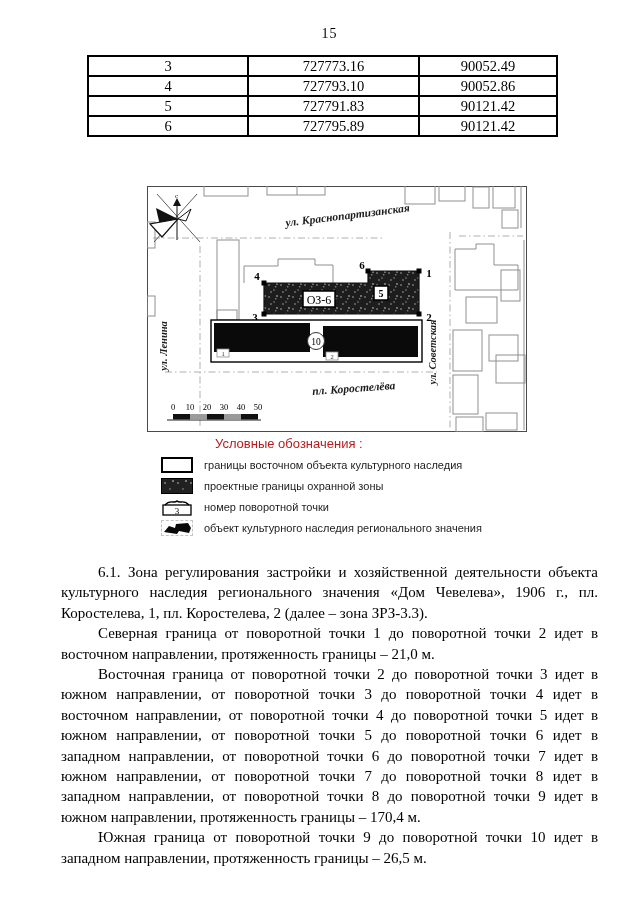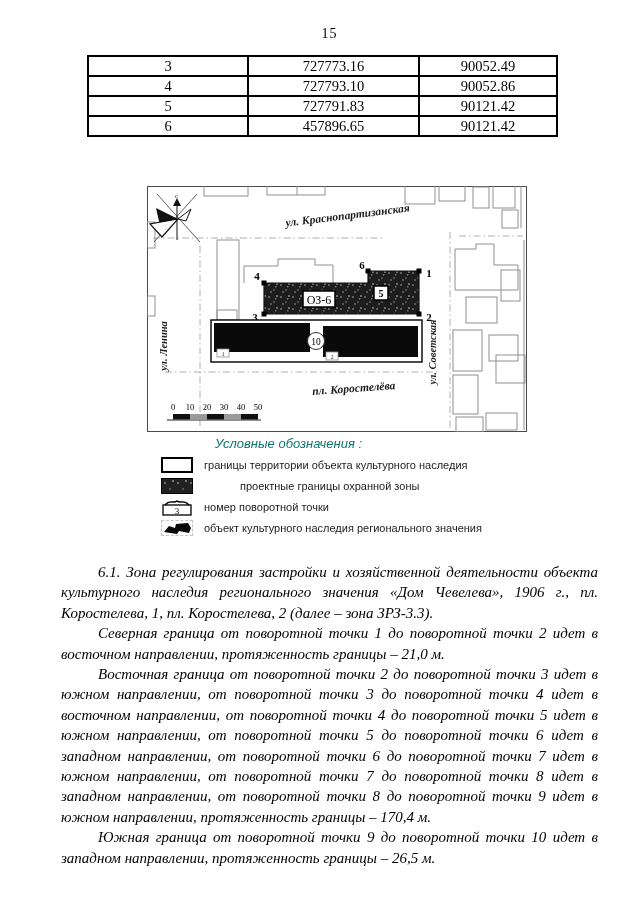--- a/index.html
+++ b/index.html
@@ -6,33 +6,33 @@
   .page{position:relative;width:640px;height:905px;background:#ffffff;overflow:hidden;
         font-family:"Liberation Serif", serif;color:#000;}
   .pagenum{position:absolute;left:61px;top:26px;width:537px;text-align:center;
            font-size:14px;letter-spacing:1px;}
   table.coords{position:absolute;left:87px;top:55px;border-collapse:collapse;table-layout:fixed;}
   table.coords td{border:2px solid #000;height:18px;padding:0;text-align:center;
                   font-size:14.5px;line-height:18px;}
   .figtitle{position:absolute;left:61px;top:143px;width:537px;text-align:center;font-size:15px;}
   .mapwrap{position:absolute;left:147px;top:186px;width:380px;height:246px;}
   .legend-title{position:absolute;left:215px;top:436px;font-family:"Liberation Sans",sans-serif;
-                font-size:13px;color:#0f766e;font-style:italic;}
+                font-size:13px;color:#b91c1c;}
   .legend-row{position:absolute;left:161px;height:17px;display:flex;align-items:center;}
   .legend-icon{width:32px;height:16px;box-sizing:border-box;flex:0 0 32px;}
   .legend-icon.box1{background:#fff;border:2px solid #000;}
   .legend-icon.box2{border:1.5px solid #000;background-color:#212121;
       background-image:radial-gradient(circle at 3px 4px,#6a6a6a 1.2px,transparent 1.3px),
                        radial-gradient(circle at 8px 10px,#565656 1.2px,transparent 1.3px),
                        radial-gradient(circle at 11px 2px,#7a7a7a 1px,transparent 1.1px);
       background-size:13px 13px;}
   .legend-label{margin-left:11px;font-family:"Liberation Sans",sans-serif;font-size:11px;
                 color:#1c1c1c;white-space:nowrap;}
   .bodytext{position:absolute;left:61px;top:562px;width:537px;font-size:15px;
-            line-height:20.4px;text-align:justify;font-style:italic;}
+            line-height:20.4px;text-align:justify;}
   .bodytext p{margin:0;text-indent:37px;}
   svg text{font-family:"Liberation Serif",serif;}
 </style>
 </head>
 <body>
 
 <div class="page">
 
   <div class="pagenum">15</div>
 
@@ -53,21 +53,21 @@
       <td>727793.10</td>
       <td>90052.86</td>
     </tr>
     <tr>
       <td>5</td>
       <td>727791.83</td>
       <td>90121.42</td>
     </tr>
     <tr>
       <td>6</td>
-      <td>457896.65</td>
+      <td>727795.89</td>
       <td>90121.42</td>
     </tr>
   </tbody>
     </table>
 
 
   <div class="mapwrap">
     <svg width="380" height="246" viewBox="0 0 380 246">
       <defs>
         <pattern id="speck" width="12" height="12" patternUnits="userSpaceOnUse">
@@ -179,24 +179,24 @@
         <text x="94" y="224" font-size="8.5" text-anchor="middle">40</text>
         <text x="111" y="224" font-size="8.5" text-anchor="middle">50</text>
       </g>
     </svg>
   </div>
 
   <div class="legend-title">Условные обозначения :</div>
 
   <div class="legend-row" style="top:456px;">
     <div class="legend-icon box1"></div>
-    <div class="legend-label">границы территории объекта культурного наследия</div>
-  </div>
-
-  <div class="legend-row" style="top:477px;gap:36px;">
+    <div class="legend-label">границы восточном объекта культурного наследия</div>
+  </div>
+
+  <div class="legend-row" style="top:477px;">
     <div class="legend-icon box2"></div>
     <div class="legend-label">проектные границы охранной зоны</div>
   </div>
 
   <div class="legend-row" style="top:498px;">
     <div class="legend-icon">
       <svg width="32" height="17" viewBox="0 0 32 17">
         <rect x="2" y="6" width="28" height="10" fill="#fff" stroke="#000" stroke-width="1.3"></rect>
         <path d="M4,6 C9,0 13,5 16,2 C19,5 23,0 28,6" fill="none" stroke="#000" stroke-width="1.4"></path>
         <text x="16" y="14.5" font-size="9" text-anchor="middle" font-family="Liberation Serif,serif">3</text>

